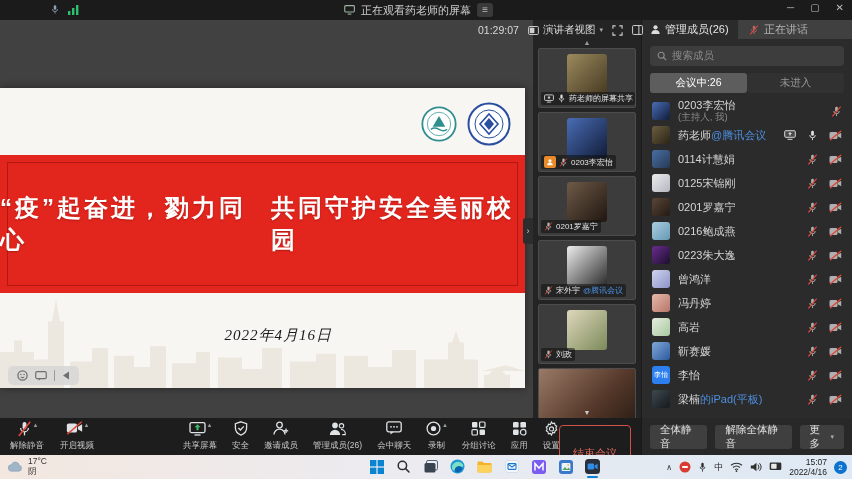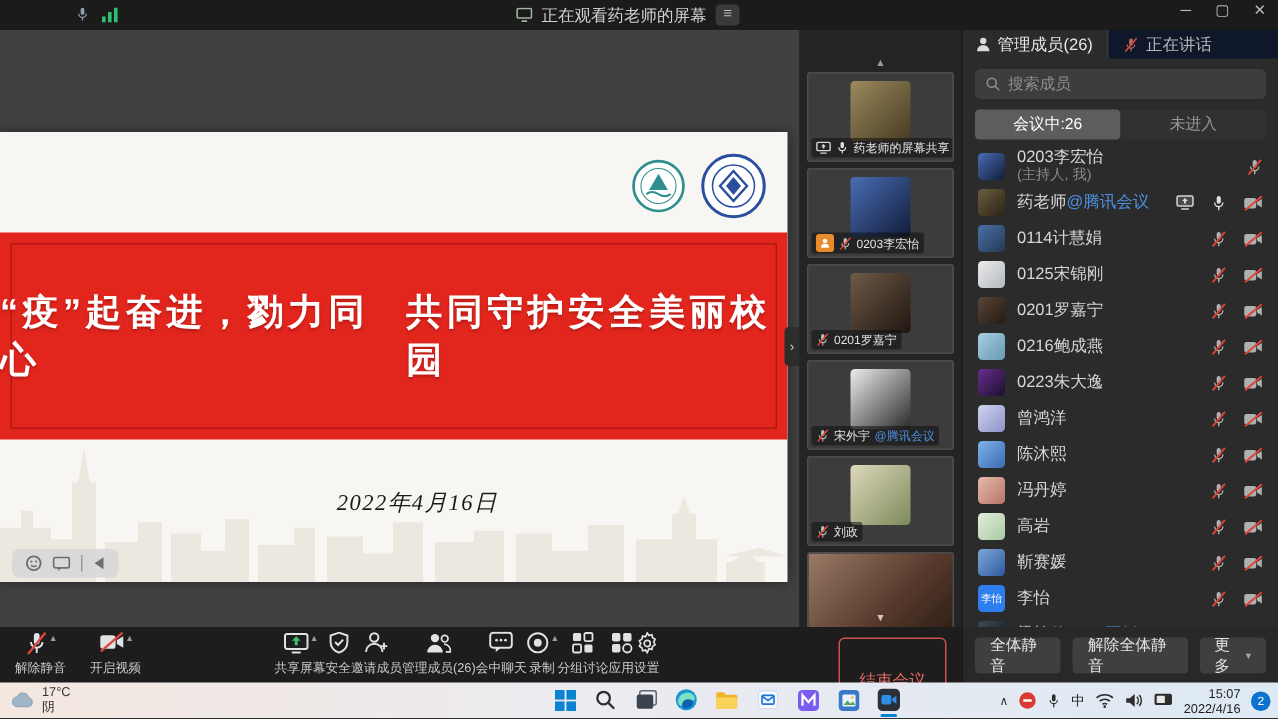--- a/index.html
+++ b/index.html
@@ -63,21 +63,21 @@
   .host-badge { display:inline-flex; width:12px; height:12px; background:#e98a2b; border-radius:2px;
                 align-items:center; justify-content:center; flex:none; }
   .scroll-down { position:absolute; left:0; bottom:2px; width:100%; text-align:center; font-size:7px; color:#ccc; }
 
   
   .panel { left:641px; top:20px; width:211px; height:435px; background:#2b2b2b; display:flex;
            flex-direction:column; border-left:1px solid #1a1a1a; }
   .p-head { height:19px; display:flex; align-items:center; font-size:11px; color:#e6e6e6; flex:none; }
   .p-head .ph-l { display:flex; align-items:center; gap:4px; padding:0 8px; width:96px; }
   .p-head .ph-r { display:flex; align-items:center; gap:5px; padding:0 10px; color:#b5b5b5;
-                  border-left:1px solid #3d3d3d; height:100%; flex:1; background:#0f172a; }
+                  border-left:1px solid #3d3d3d; height:100%; flex:1; background:#404040; }
   .p-search { margin:7px 8px 0; height:20px; background:#3d3d3d; border-radius:4px; display:flex;
               align-items:center; gap:5px; padding:0 7px; font-size:10.5px; color:#8d8d8d; flex:none; }
   .p-tabs { margin:7px 8px 6px; display:flex; flex:none; }
   .p-tab { flex:1; height:20px; font-size:10.5px; display:flex; align-items:center; justify-content:center; }
   .p-tab.on { background:#5d5d5d; color:#fff; border-radius:3px; }
   .p-tab.off { background:#313131; color:#969696; border-radius:3px; }
   .p-list { flex:1; overflow:hidden; }
   .prow { display:flex; align-items:center; padding:3px 10px; height:24px; }
   .pavat { width:18px; height:18px; border-radius:3px; margin-right:8px; flex:none; display:flex;
            align-items:center; justify-content:center; font-size:7px; color:#fff; overflow:hidden; }
@@ -86,21 +86,21 @@
   .psub { font-size:9.5px; color:#8a8a8a; }
   .picons { display:flex; gap:11px; align-items:center; margin-left:auto; flex:none; }
   .p-foot { height:37px; flex:none; display:flex; align-items:center; gap:8px; padding:0 8px; background:#282828; }
   .pf-btn { background:#3f3f3f; border-radius:3px; height:24px; padding:0 10px; font-size:10.5px;
             color:#e0e0e0; display:flex; align-items:center; gap:3px; }
   .pf-btn .carо { font-size:7px; color:#aaa; }
 
   
   .toolbar { left:0; top:418px; width:641px; height:37px; background:#1d1d1d; }
   .tb-grp-left { position:absolute; left:10px; top:3px; display:flex; gap:16px; }
-  .tb-grp-center { position:absolute; left:183px; top:3px; display:flex; }
+  .tb-grp-center { position:absolute; left:183px; top:3px; display:flex; gap:15px; }
   .titem { display:flex; flex-direction:column; align-items:center; gap:2px; }
   .titem .irow { display:flex; align-items:flex-start; gap:2px; height:17px; }
   .titem .tlabel { font-size:8.5px; color:#c9c9c9; white-space:nowrap; }
   .carо { font-size:7px; color:#999; }
   .end-btn { position:absolute; right:10px; top:7px; border:1px solid #cf5148; color:#e0695f;
              border-radius:4px; font-size:11px; padding:20px 13px; background:transparent; }
 
   
   .taskbar { left:0; top:455px; width:852px; height:24px;
              background:linear-gradient(90deg,#f3e7df 0%,#ecebf0 45%,#dde9f4 100%); }
@@ -213,20 +213,44 @@
           <svg width="8" height="9" viewBox="0 0 8 9">
               <path d="M7 0.5 L1 4.5 L7 8.5 Z" fill="#6f6f6f"></path>
             </svg>
         </span>
       </div>
     </div>
 
     <div class="edge-tab">›</div>
   </div>
 
+  <div class="abs view-row">
+    <span class="timer">01:29:07</span>
+    <span class="view-btn">
+      <span>
+        <svg width="11" height="9" viewBox="0 0 12 10">
+            <rect x="0.6" y="0.6" width="10.8" height="8.8" rx="1" fill="none" stroke="#cfcfcf" stroke-width="1.1"></rect>
+            <rect x="2" y="2" width="5" height="5.8" fill="#cfcfcf"></rect>
+          </svg>
+      </span>
+      <span>演讲者视图</span>
+      <span class="carо">▾</span>
+    </span>
+    <span>
+      <svg width="11" height="11" viewBox="0 0 12 12">
+          <path d="M1 4 V1 H4 M8 1 H11 V4 M11 8 V11 H8 M4 11 H1 V8" fill="none" stroke="#cfcfcf" stroke-width="1.2"></path>
+        </svg>
+    </span>
+    <span>
+      <svg width="11" height="10" viewBox="0 0 12 11">
+          <rect x="0.6" y="0.6" width="10.8" height="9.8" rx="1" fill="none" stroke="#cfcfcf" stroke-width="1.1"></rect>
+          <line x1="7.5" y1="0.6" x2="7.5" y2="10.4" stroke="#cfcfcf" stroke-width="1.1"></line>
+        </svg>
+    </span>
+  </div>
 
   <div class="abs strip">
     <div class="scroll-up">▲</div>
     <div class="tiles">
 
         <div class="tile">
 
           <div class="avat" style="background:linear-gradient(135deg,#9c8a5e,#463a22)"></div>
           <div class="lbl">
 
@@ -574,45 +598,20 @@
             <span>
               <svg width="13" height="11" viewBox="0 0 13 11">
                 <rect x="0.5" y="2" width="8" height="7" rx="1.5" fill="#b0b0b0"></rect>
                 <path d="M9 4.6 l3.2-1.9 v5.6 L9 6.4 Z" fill="#b0b0b0"></path>
                 <line x1="1" y1="10.2" x2="12.2" y2="0.8" stroke="#e0453a" stroke-width="1.3"></line>
               </svg>
             </span>
           </div>
         </div>
 
-        <div class="prow">
-          <div class="pavat" style="background:linear-gradient(135deg,#7fb3e8,#3a6bb5)"></div>
-          <div class="ptxt">
-            <div class="pname"><span>陈沐熙</span></div>
-
-          </div>
-          <div class="picons">
-
-            <span>
-              <svg width="11" height="11" viewBox="0 0 12 12">
-                <rect x="4.5" y="0.8" width="3" height="5.6" rx="1.5" fill="#b0b0b0"></rect>
-                <path d="M3 5.5a3 3 0 0 0 6 0" stroke="#b0b0b0" fill="none"></path>
-                <line x1="6" y1="8.5" x2="6" y2="11" stroke="#b0b0b0"></line>
-                <line x1="1.5" y1="11.2" x2="10.5" y2="0.6" stroke="#e0453a" stroke-width="1.3"></line>
-              </svg>
-            </span>
-            <span>
-              <svg width="13" height="11" viewBox="0 0 13 11">
-                <rect x="0.5" y="2" width="8" height="7" rx="1.5" fill="#b0b0b0"></rect>
-                <path d="M9 4.6 l3.2-1.9 v5.6 L9 6.4 Z" fill="#b0b0b0"></path>
-                <line x1="1" y1="10.2" x2="12.2" y2="0.8" stroke="#e0453a" stroke-width="1.3"></line>
-              </svg>
-            </span>
-          </div>
-        </div>
 
         <div class="prow">
           <div class="pavat" style="background:linear-gradient(135deg,#e8b9a8,#b5766a)"></div>
           <div class="ptxt">
             <div class="pname"><span>冯丹婷</span></div>
 
           </div>
           <div class="picons">
 
             <span>

